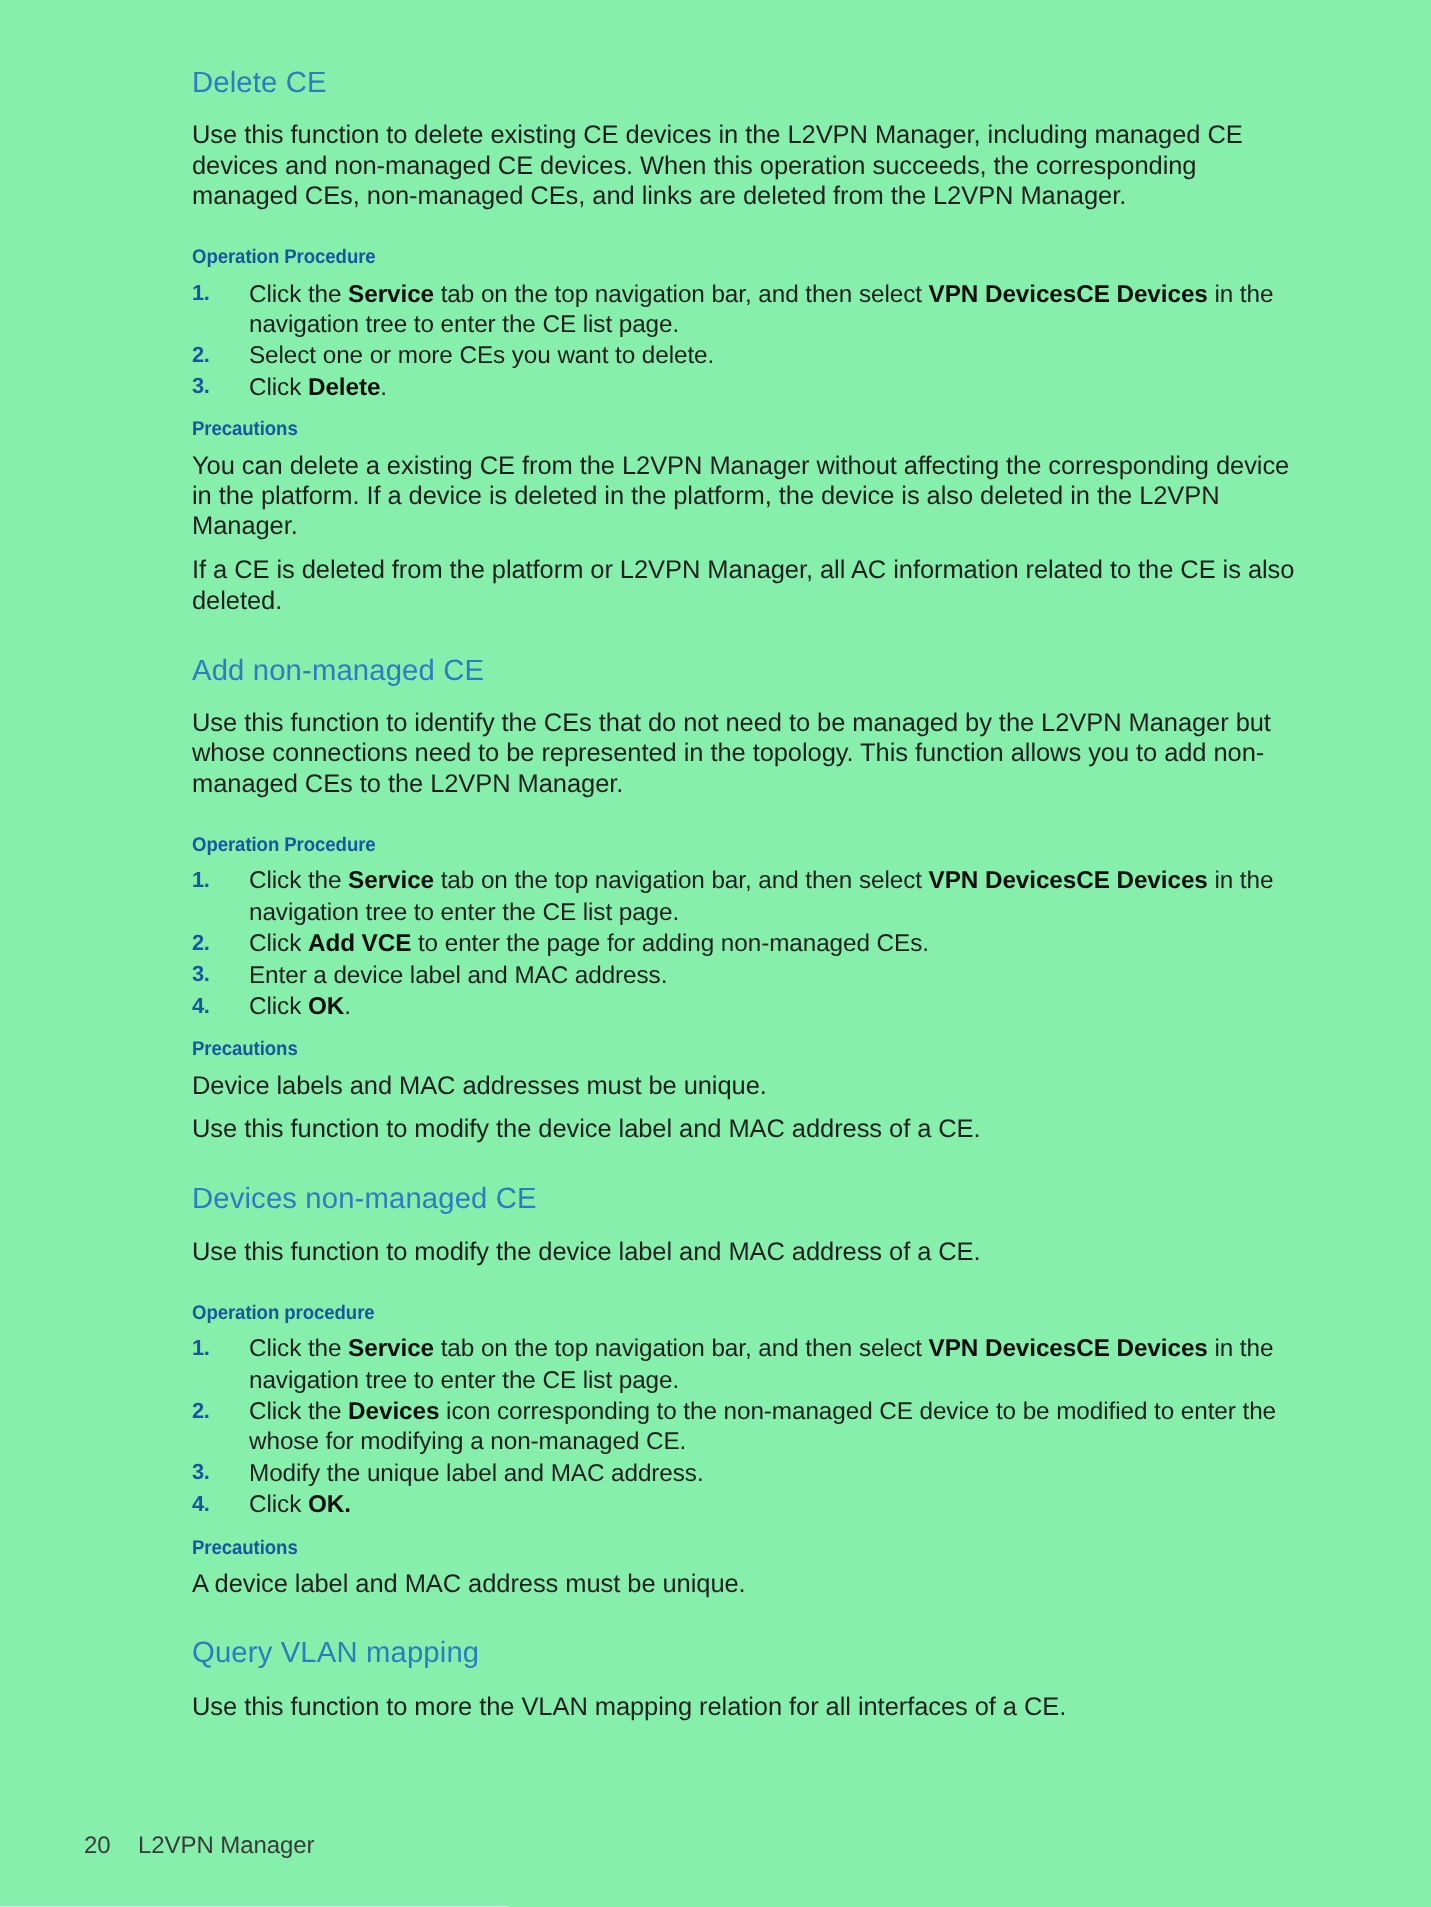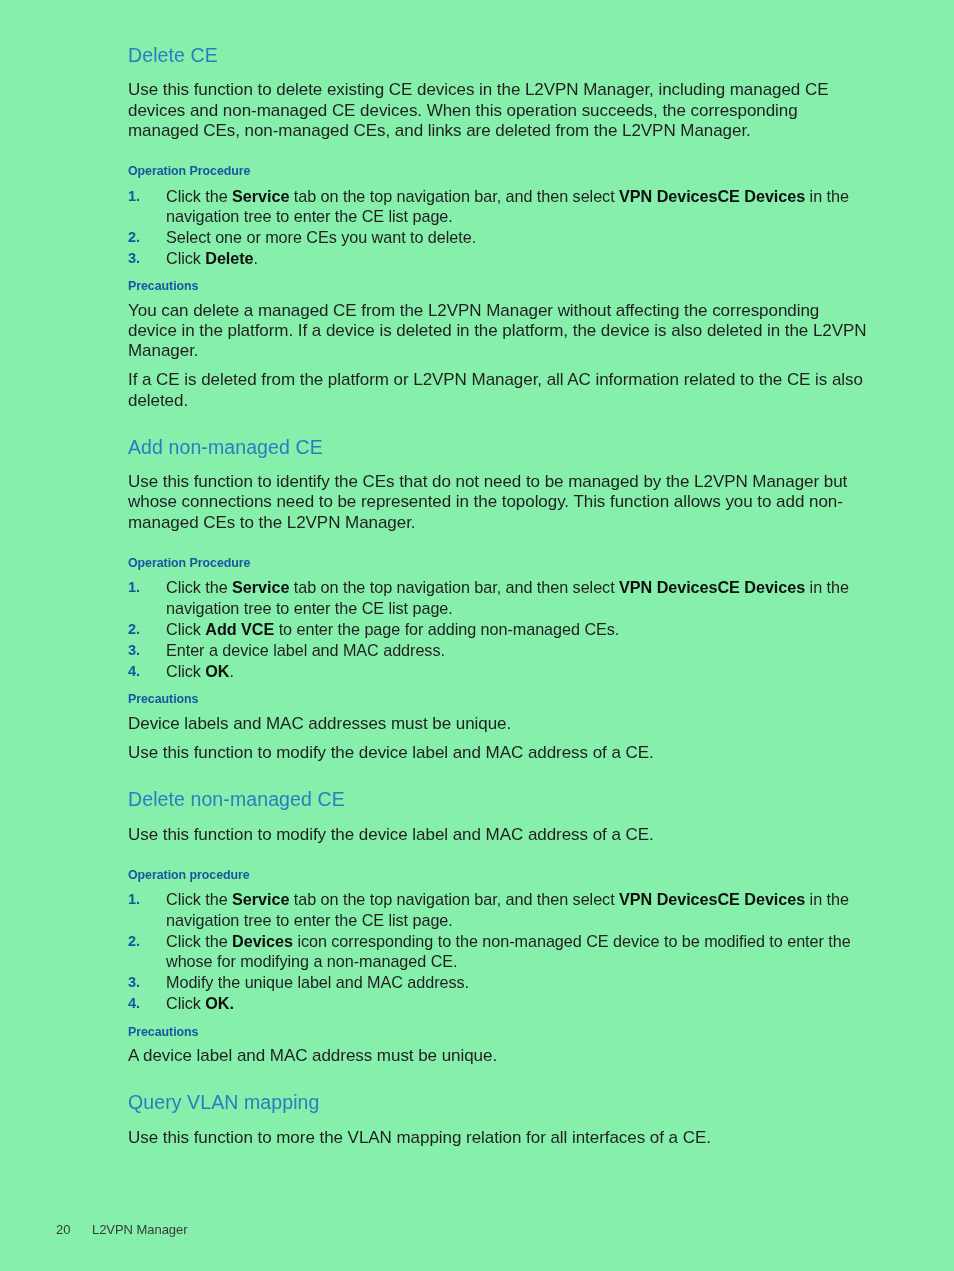--- a/index.html
+++ b/index.html
@@ -98,21 +98,21 @@
   .gap-sec  { height: 25px; }
   .gap-sub  { height: 13px; }
   .gap-list { height: 9px; }
 
   
   .footer {
     position: absolute;
     left: 56px;
     top: 1222px;
     width: 800px;
-    font-size: 13px;
+    font-size: 16px;
     color: #3a3a3a;
     letter-spacing: -0.05px;
     white-space: nowrap;
   }
   .footer .pagenum {
     display: inline-block;
     width: 36px;
   }
   .footer .doctitle {
     display: inline-block;
@@ -142,21 +142,21 @@
           <span class="txt"><span>Select one or more CEs you want to delete.</span><b></b><span></span><b></b><span></span></span>
         </li>
         <li>
           <span class="num">3.</span>
           <span class="txt"><span>Click </span><b>Delete</b><span>.</span><b></b><span></span></span>
         </li>
       </ol>
 
       <div class="gap-list"></div>
       <h3 class="sub-title">Precautions</h3>
-      <p class="body">You can delete a managed CE from the L2VPN Manager without affecting the corresponding device in the platform. If a device is deleted in the platform, the device is also deleted in the L2VPN Manager.</p>
+      <p class="body">You can delete a existing CE from the L2VPN Manager without affecting the corresponding device in the platform. If a device is deleted in the platform, the device is also deleted in the L2VPN Manager.</p>
       <p class="body">If a CE is deleted from the platform or L2VPN Manager, all AC information related to the CE is also deleted.</p>
     </div>
 
     <div class="gap-sec"></div>
 
     <div class="sec">
       <h2 class="sec-title">Add non-managed CE</h2>
       <p class="body">Use this function to identify the CEs that do not need to be managed by the L2VPN Manager but whose connections need to be represented in the topology. This function allows you to add non-managed CEs to the L2VPN Manager.</p>
 
       <div class="gap-sub"></div>
@@ -183,21 +183,21 @@
 
       <div class="gap-list"></div>
       <h3 class="sub-title">Precautions</h3>
       <p class="body">Device labels and MAC addresses must be unique.</p>
       <p class="body">Use this function to modify the device label and MAC address of a CE.</p>
     </div>
 
     <div class="gap-sec"></div>
 
     <div class="sec">
-      <h2 class="sec-title">Delete non-managed CE</h2>
+      <h2 class="sec-title">Devices non-managed CE</h2>
       <p class="body">Use this function to modify the device label and MAC address of a CE.</p>
 
       <div class="gap-sub"></div>
       <h3 class="sub-title">Operation procedure</h3>
 
       <ol class="steps">
         <li>
           <span class="num">1.</span>
           <span class="txt"><span>Click the </span><b>Service</b><span> tab on the top navigation bar, and then select </span><b>VPN DevicesCE Devices</b><span> in the navigation tree to enter the CE list page.</span></span>
         </li>

